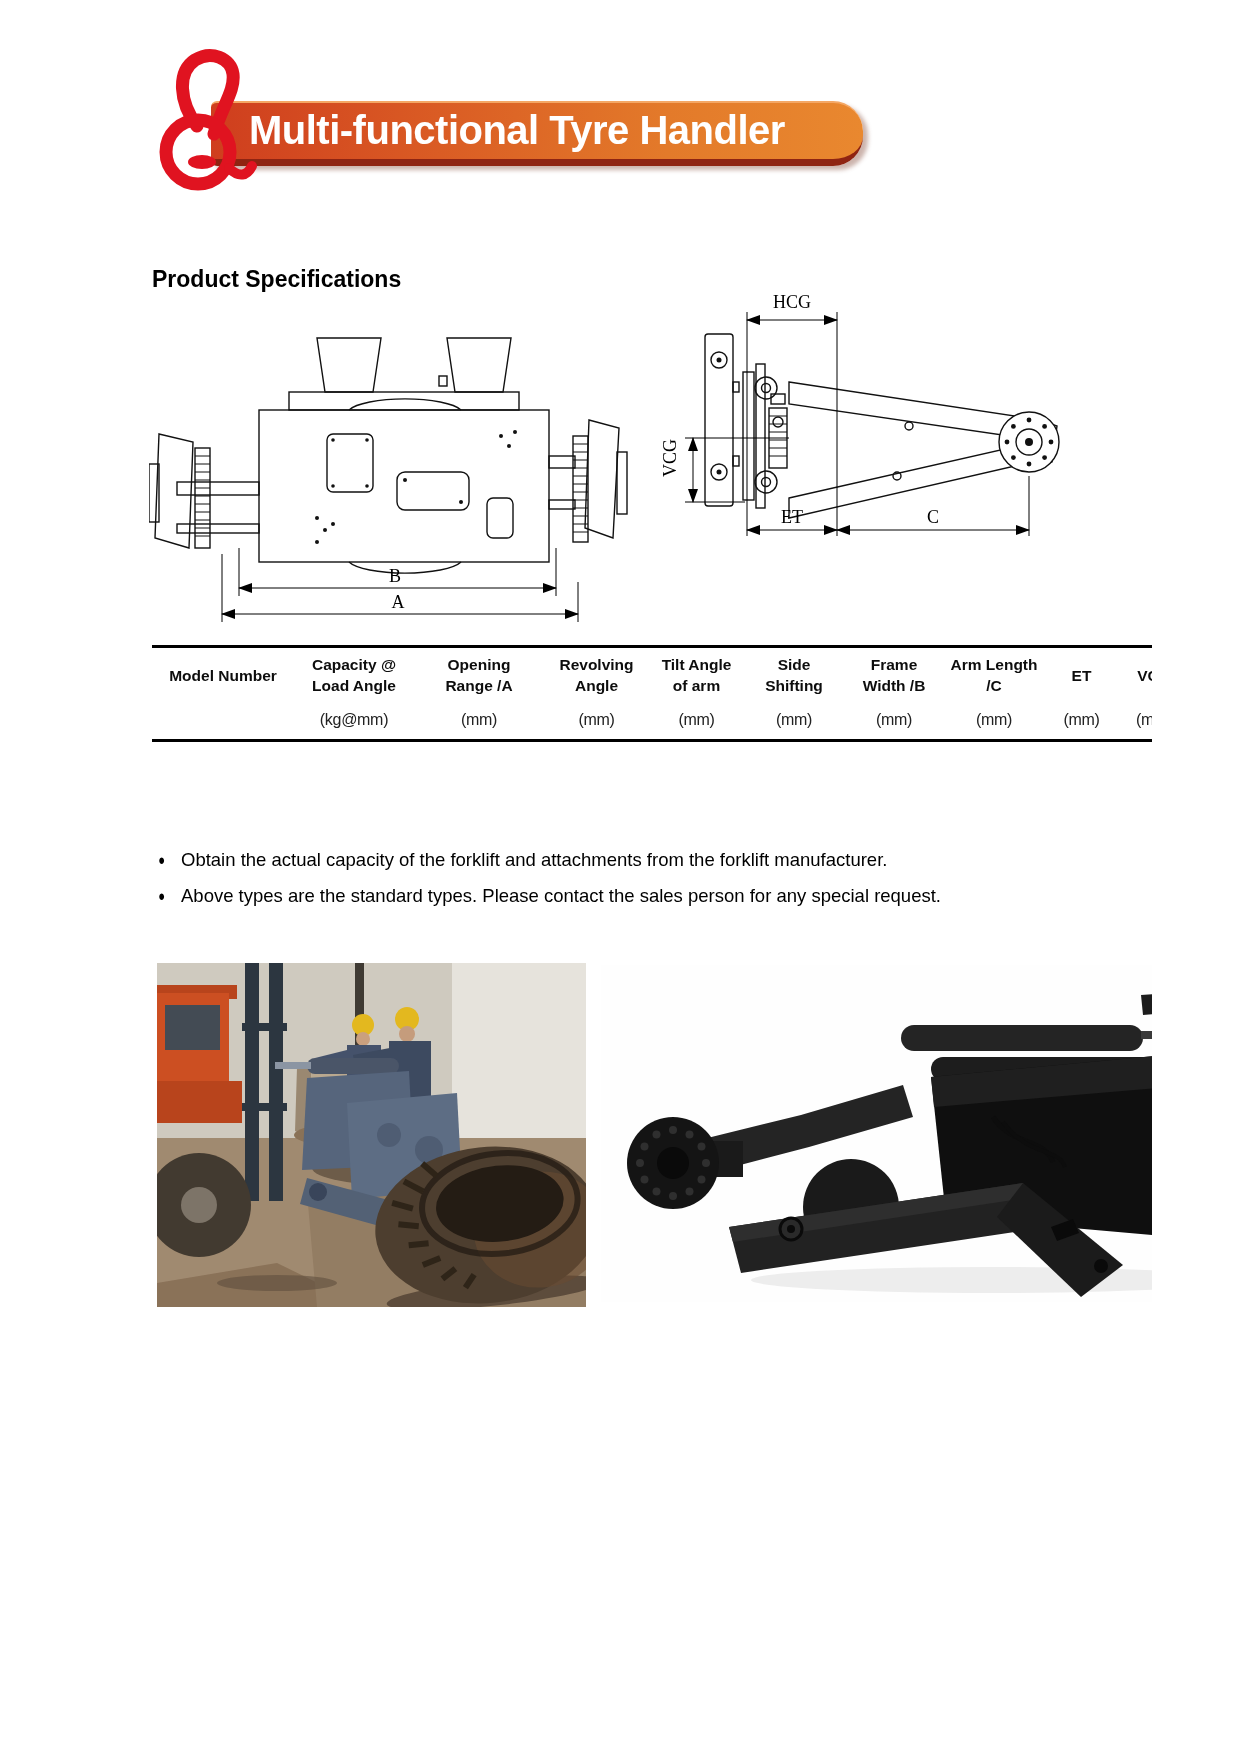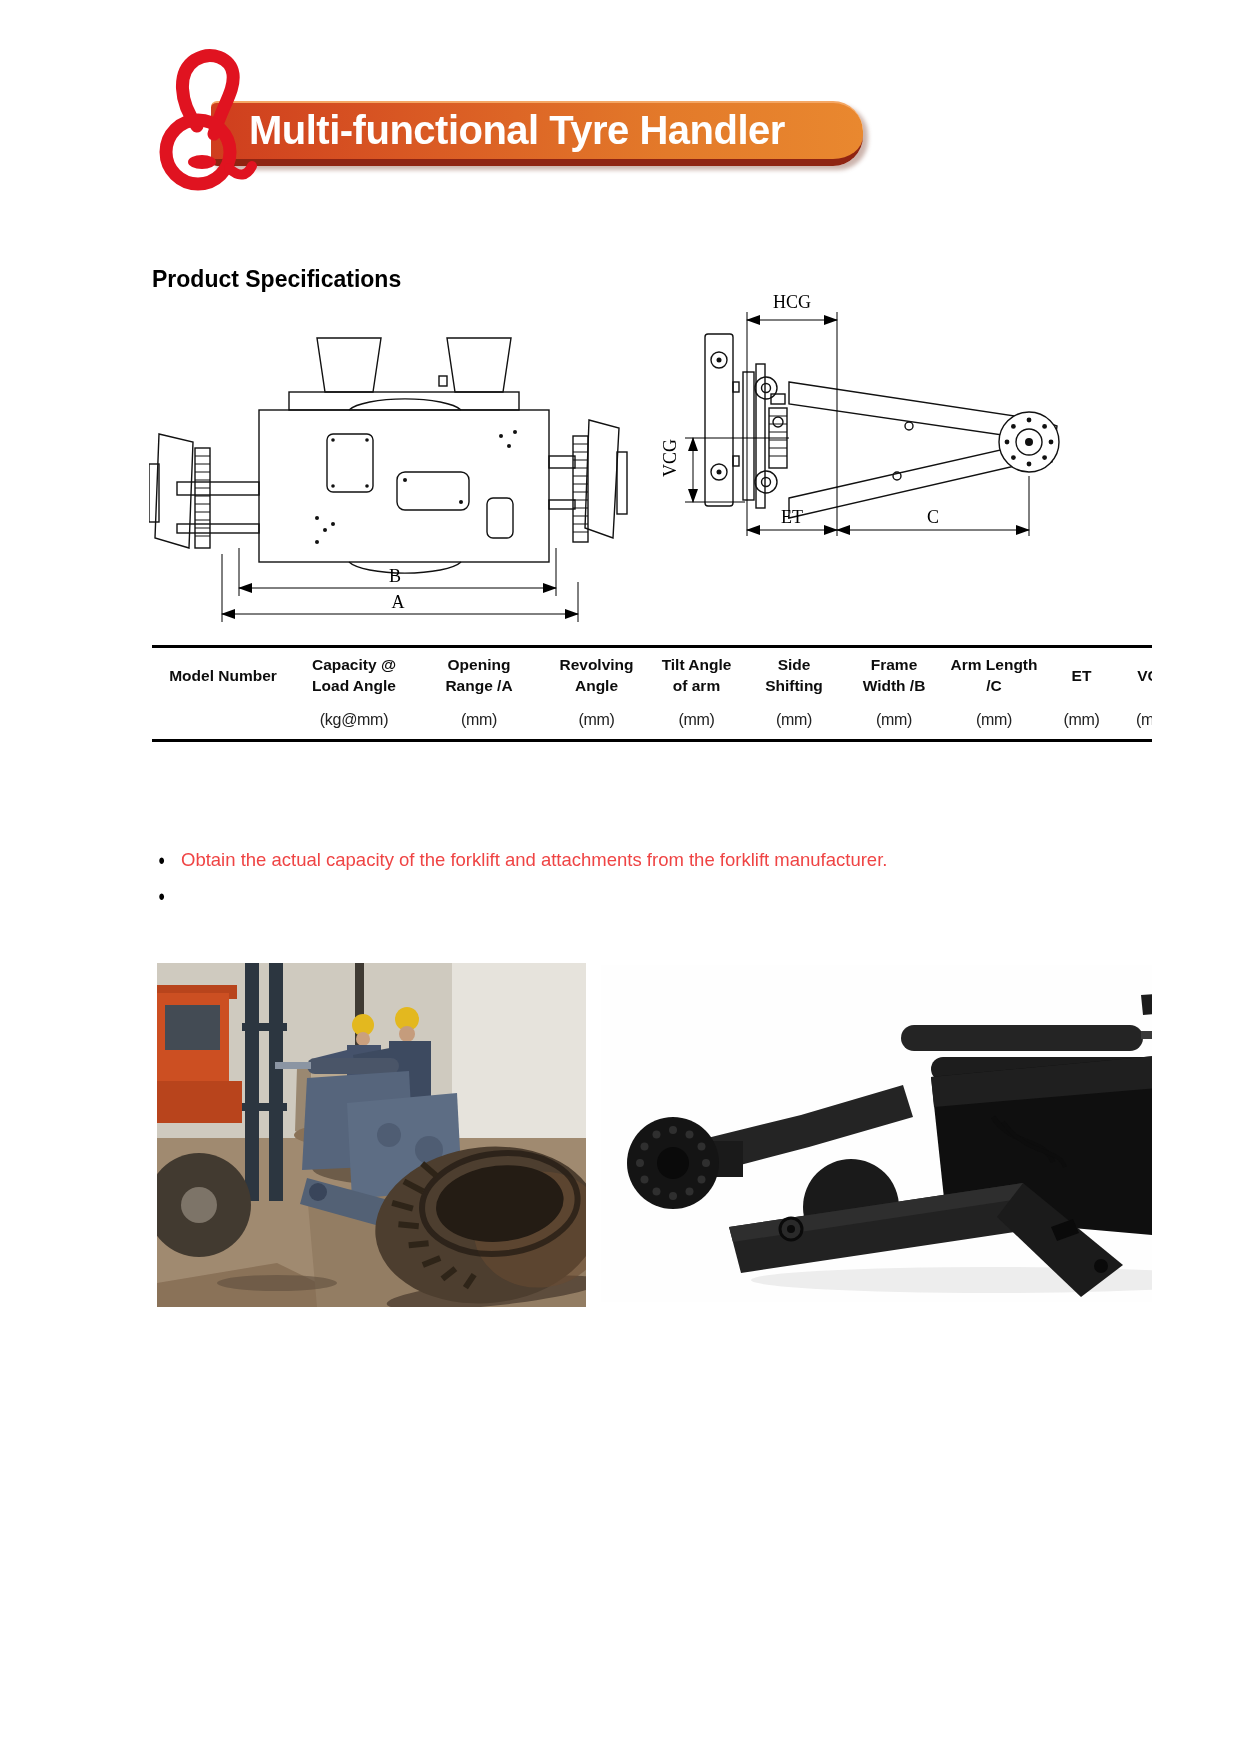--- a/index.html
+++ b/index.html
@@ -34,21 +34,21 @@
   .spec{border-top:3px solid #000;}
   .spec th,.spec td{padding:2px 3px;text-align:center;vertical-align:middle;font-weight:normal;}
   .spec thead tr.hdr th{font-weight:bold;font-size:15.5px;line-height:1.35;color:#0d0d0d;height:52px;}
   .spec thead tr.units td{font-size:16px;color:#222;height:28px;border-bottom:3px solid #000;padding-bottom:5px;letter-spacing:-0.3px;}
   .spec tbody td{font-size:16px;color:#262626;height:28px;border-bottom:1.6px solid #3a3a3a;letter-spacing:-0.2px;}
   .spec .l2{display:block;}
   
   .notes{position:absolute;left:66px;top:846px;width:1080px;}
   .note{display:flex;align-items:flex-start;margin-bottom:9px;}
   .note .bullet{width:14px;font-size:15px;line-height:27px;color:#000;flex:0 0 26px;transform:scaleX(.75);}
-  .note .txt{font-size:18.5px;line-height:27px;color:#ef4444;}
+  .note .txt{font-size:18.5px;line-height:27px;color:#000000;}
   
   .photo-left{position:absolute;left:68px;top:963px;width:429px;height:344px;}
   .photo-right{position:absolute;left:512px;top:965px;width:678px;height:337px;}
 </style>
 </head>
 <body>
 
 <div class="page">
 
   <svg class="logo" viewBox="0 0 124 146">
@@ -239,20 +239,21 @@
     </tbody>
   </table>
 
   <div class="notes">
     <div class="note">
       <span class="bullet">●</span>
       <span class="txt">Obtain the actual capacity of the forklift and attachments from the forklift manufacturer.</span>
     </div>
     <div class="note">
       <span class="bullet">●</span>
+      <span class="txt">Above types are the standard types. Please contact the sales person for any special request.</span>
     </div>
   </div>
 
   <svg class="photo-left" viewBox="0 0 429 344">
     <rect width="429" height="344" fill="#cfcabf"></rect>
     <rect x="295" y="0" width="134" height="195" fill="#e6e3dc"></rect>
     <rect x="0" y="175" width="429" height="169" fill="#a08a70"></rect>
     <ellipse cx="250" cy="205" rx="95" ry="18" fill="#6d5c49"></ellipse>
     <polygon points="0,320 120,300 210,344 0,344" fill="#8a7258"></polygon>
     <polygon points="150,230 320,215 429,250 429,344 160,344" fill="#937d63"></polygon>

